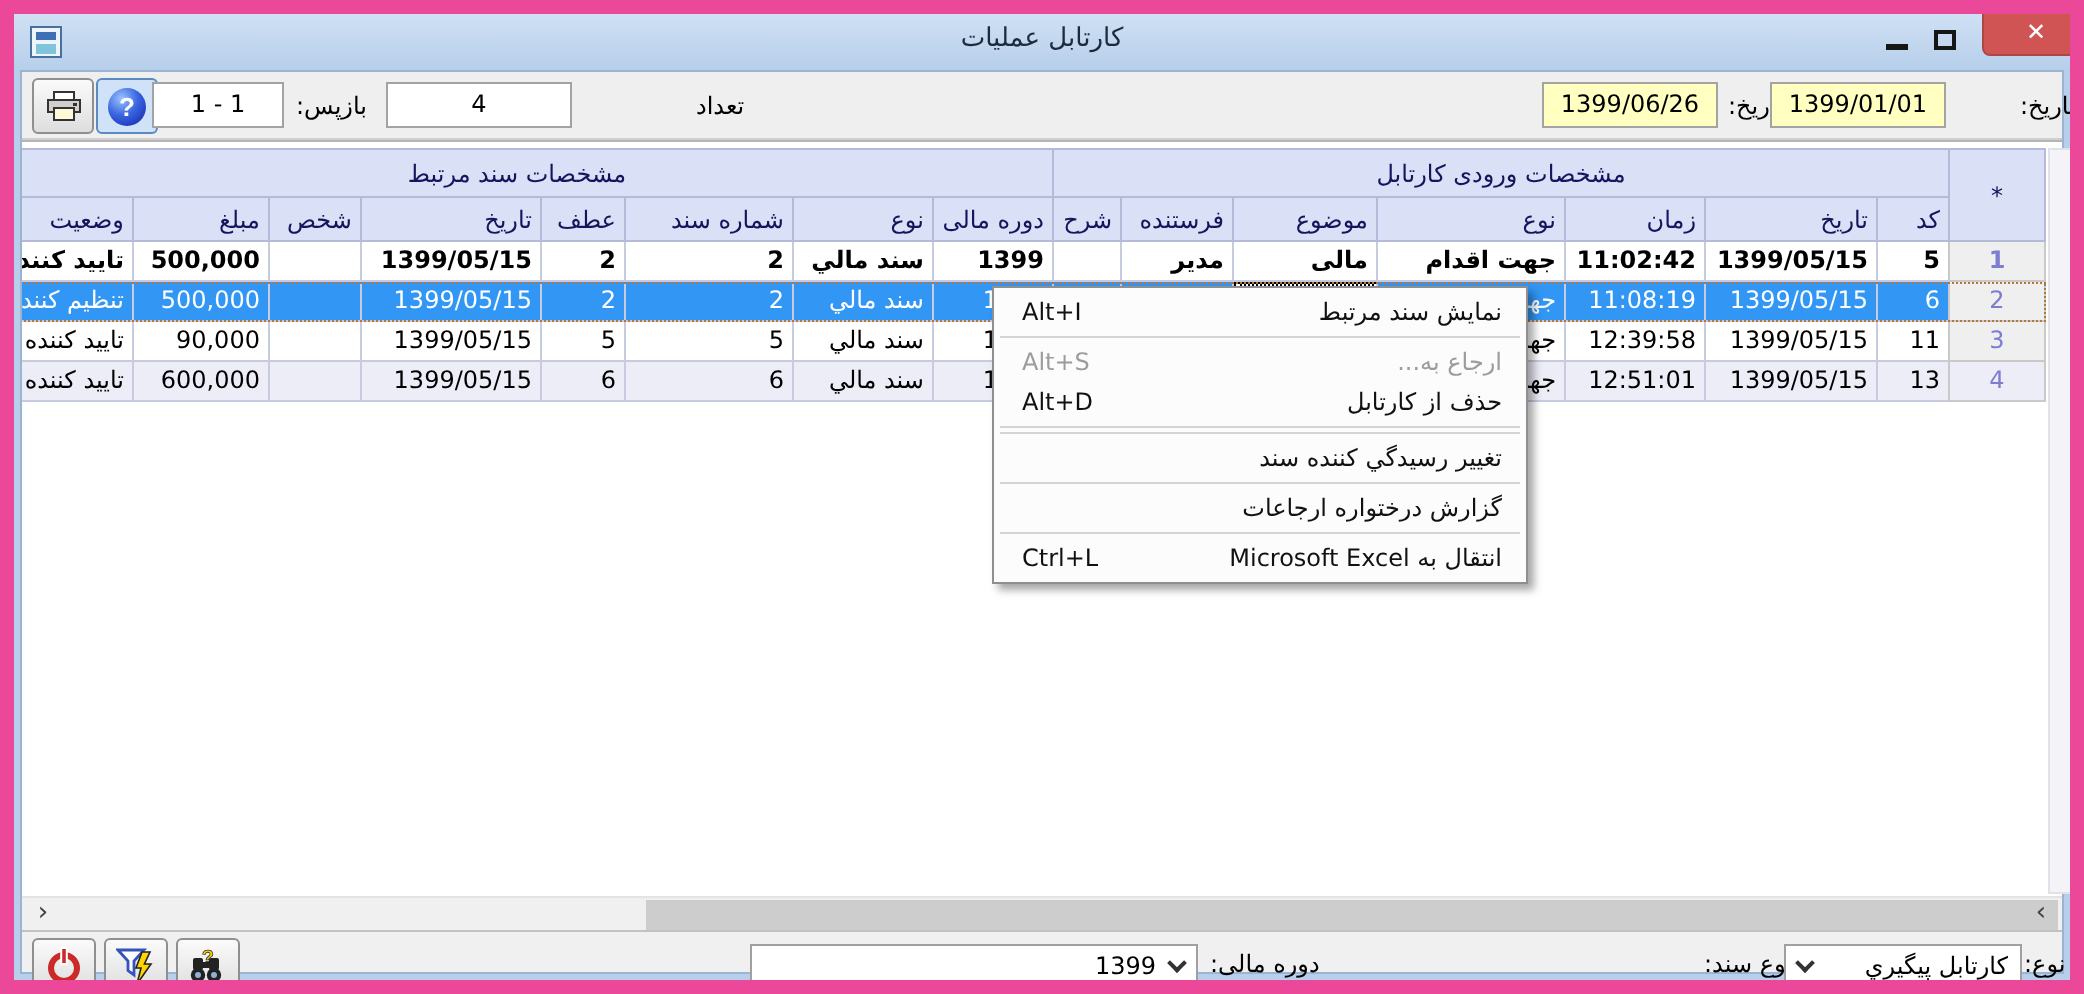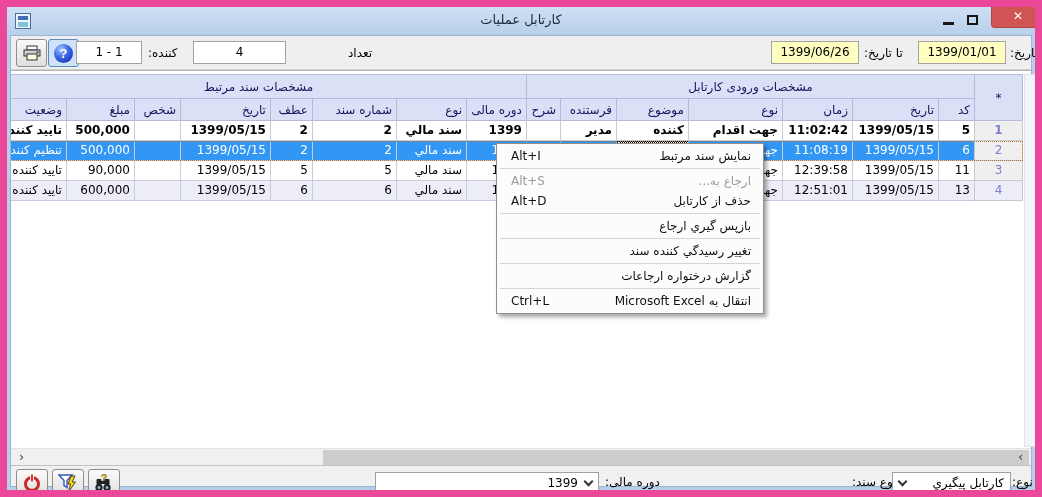--- a/index.html
+++ b/index.html
@@ -140,26 +140,26 @@
           <rect x="5" y="1" width="10" height="4" fill="#ffffff" stroke="#333"></rect>
           <rect x="2" y="5" width="16" height="6" fill="#cfcfcf" stroke="#333"></rect>
           <rect x="5" y="9" width="10" height="6" fill="#fdf9d8" stroke="#333"></rect>
           <rect x="14.5" y="6.5" width="2" height="1.5" fill="#333"></rect>
         </svg>
       </button>
       <button class="tb-btn active" style="left:37px">
         <span class="help-ball">?</span>
       </button>
       <div class="field" style="left:65px;width:66px">1 - 1</div>
-      <span class="lbl" style="left:137px">کننده:</span>
+      <span class="lbl" style="left:137px">بازپس:</span>
       <div class="field" style="left:182px;width:93px">4</div>
       <span class="lbl" style="left:337px">تعداد</span>
       <div class="field yellow" style="left:760px;width:88px">1399/06/26</div>
       <span class="lbl" style="left:853px">تا تاریخ:</span>
-      <div class="field yellow" style="left:907px;width:88px">1399/01/01</div>
+      <div class="field yellow" style="left:874px;width:88px">1399/01/01</div>
       <span class="lbl" style="left:999px">از تاریخ:</span>
     </div>
 
     <div class="grid-area">
       <div class="grid-viewport">
         <table id="grid-table">
             <colgroup>
               <col style="width: 48px;">
               <col style="width: 36px;">
               <col style="width: 86px;">
@@ -201,21 +201,21 @@
                 <th class="col">وضعیت</th>
               </tr>
             </thead>
             <tbody>
               <tr class="bold ">
                 <td class="rownum">1</td>
                 <td>5</td>
                 <td>1399/05/15</td>
                 <td>11:02:42</td>
                 <td>جهت اقدام</td>
-                <td>کننده</td>
+                <td>مالی</td>
                 <td>مدير</td>
                 <td></td>
                 <td>1399</td>
                 <td>سند مالي</td>
                 <td>2</td>
                 <td>2</td>
                 <td>1399/05/15</td>
                 <td></td>
                 <td>500,000</td>
                 <td>تایید کننده</td>
@@ -336,24 +336,20 @@
       <div class="menu-sep"></div>
       <div class="menu-item disabled">
         <span class="mlabel">ارجاع به...</span>
         <span class="shortcut">Alt+S</span>
       </div>
       <div class="menu-item">
         <span class="mlabel">حذف از کارتابل</span>
         <span class="shortcut">Alt+D</span>
       </div>
       <div class="menu-sep"></div>
-      <div class="menu-item">
-        <span class="mlabel">بازپس گیري ارجاع</span>
-        <span class="shortcut"></span>
-      </div>
       <div class="menu-sep"></div>
       <div class="menu-item">
         <span class="mlabel">تغییر رسیدگي کننده سند</span>
         <span class="shortcut"></span>
       </div>
       <div class="menu-sep"></div>
       <div class="menu-item">
         <span class="mlabel">گزارش درختواره ارجاعات</span>
         <span class="shortcut"></span>
       </div>

